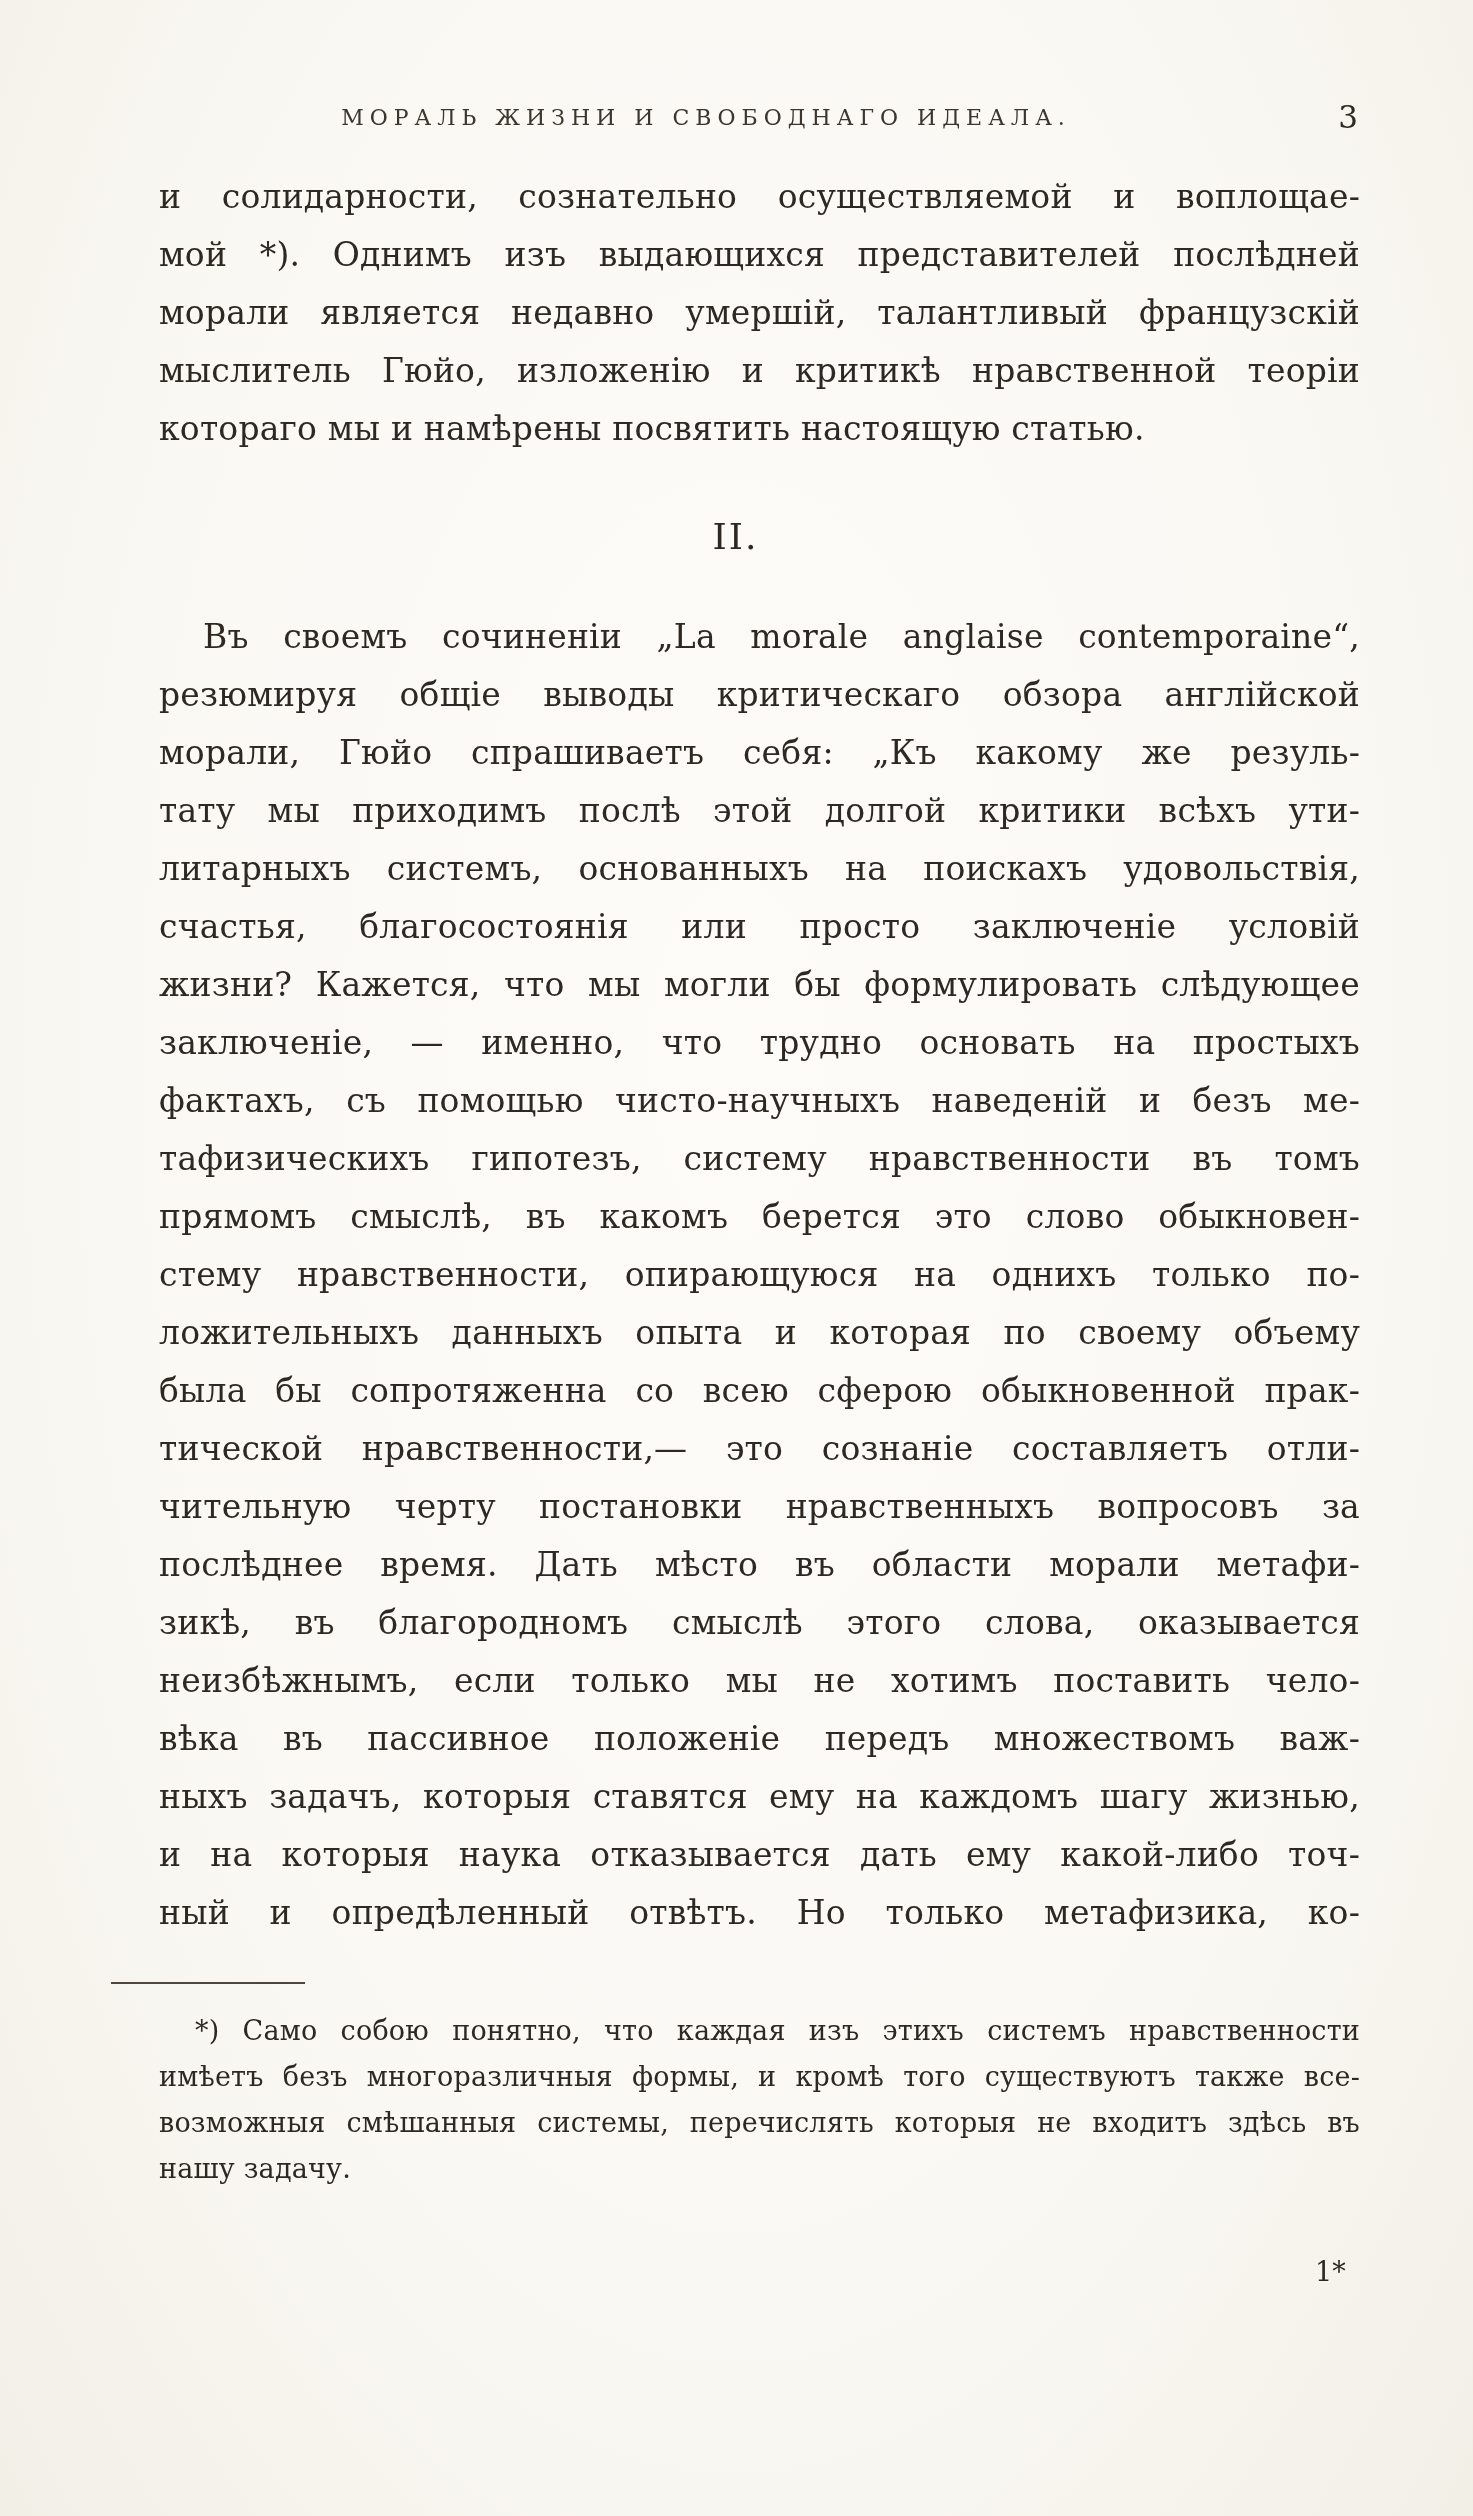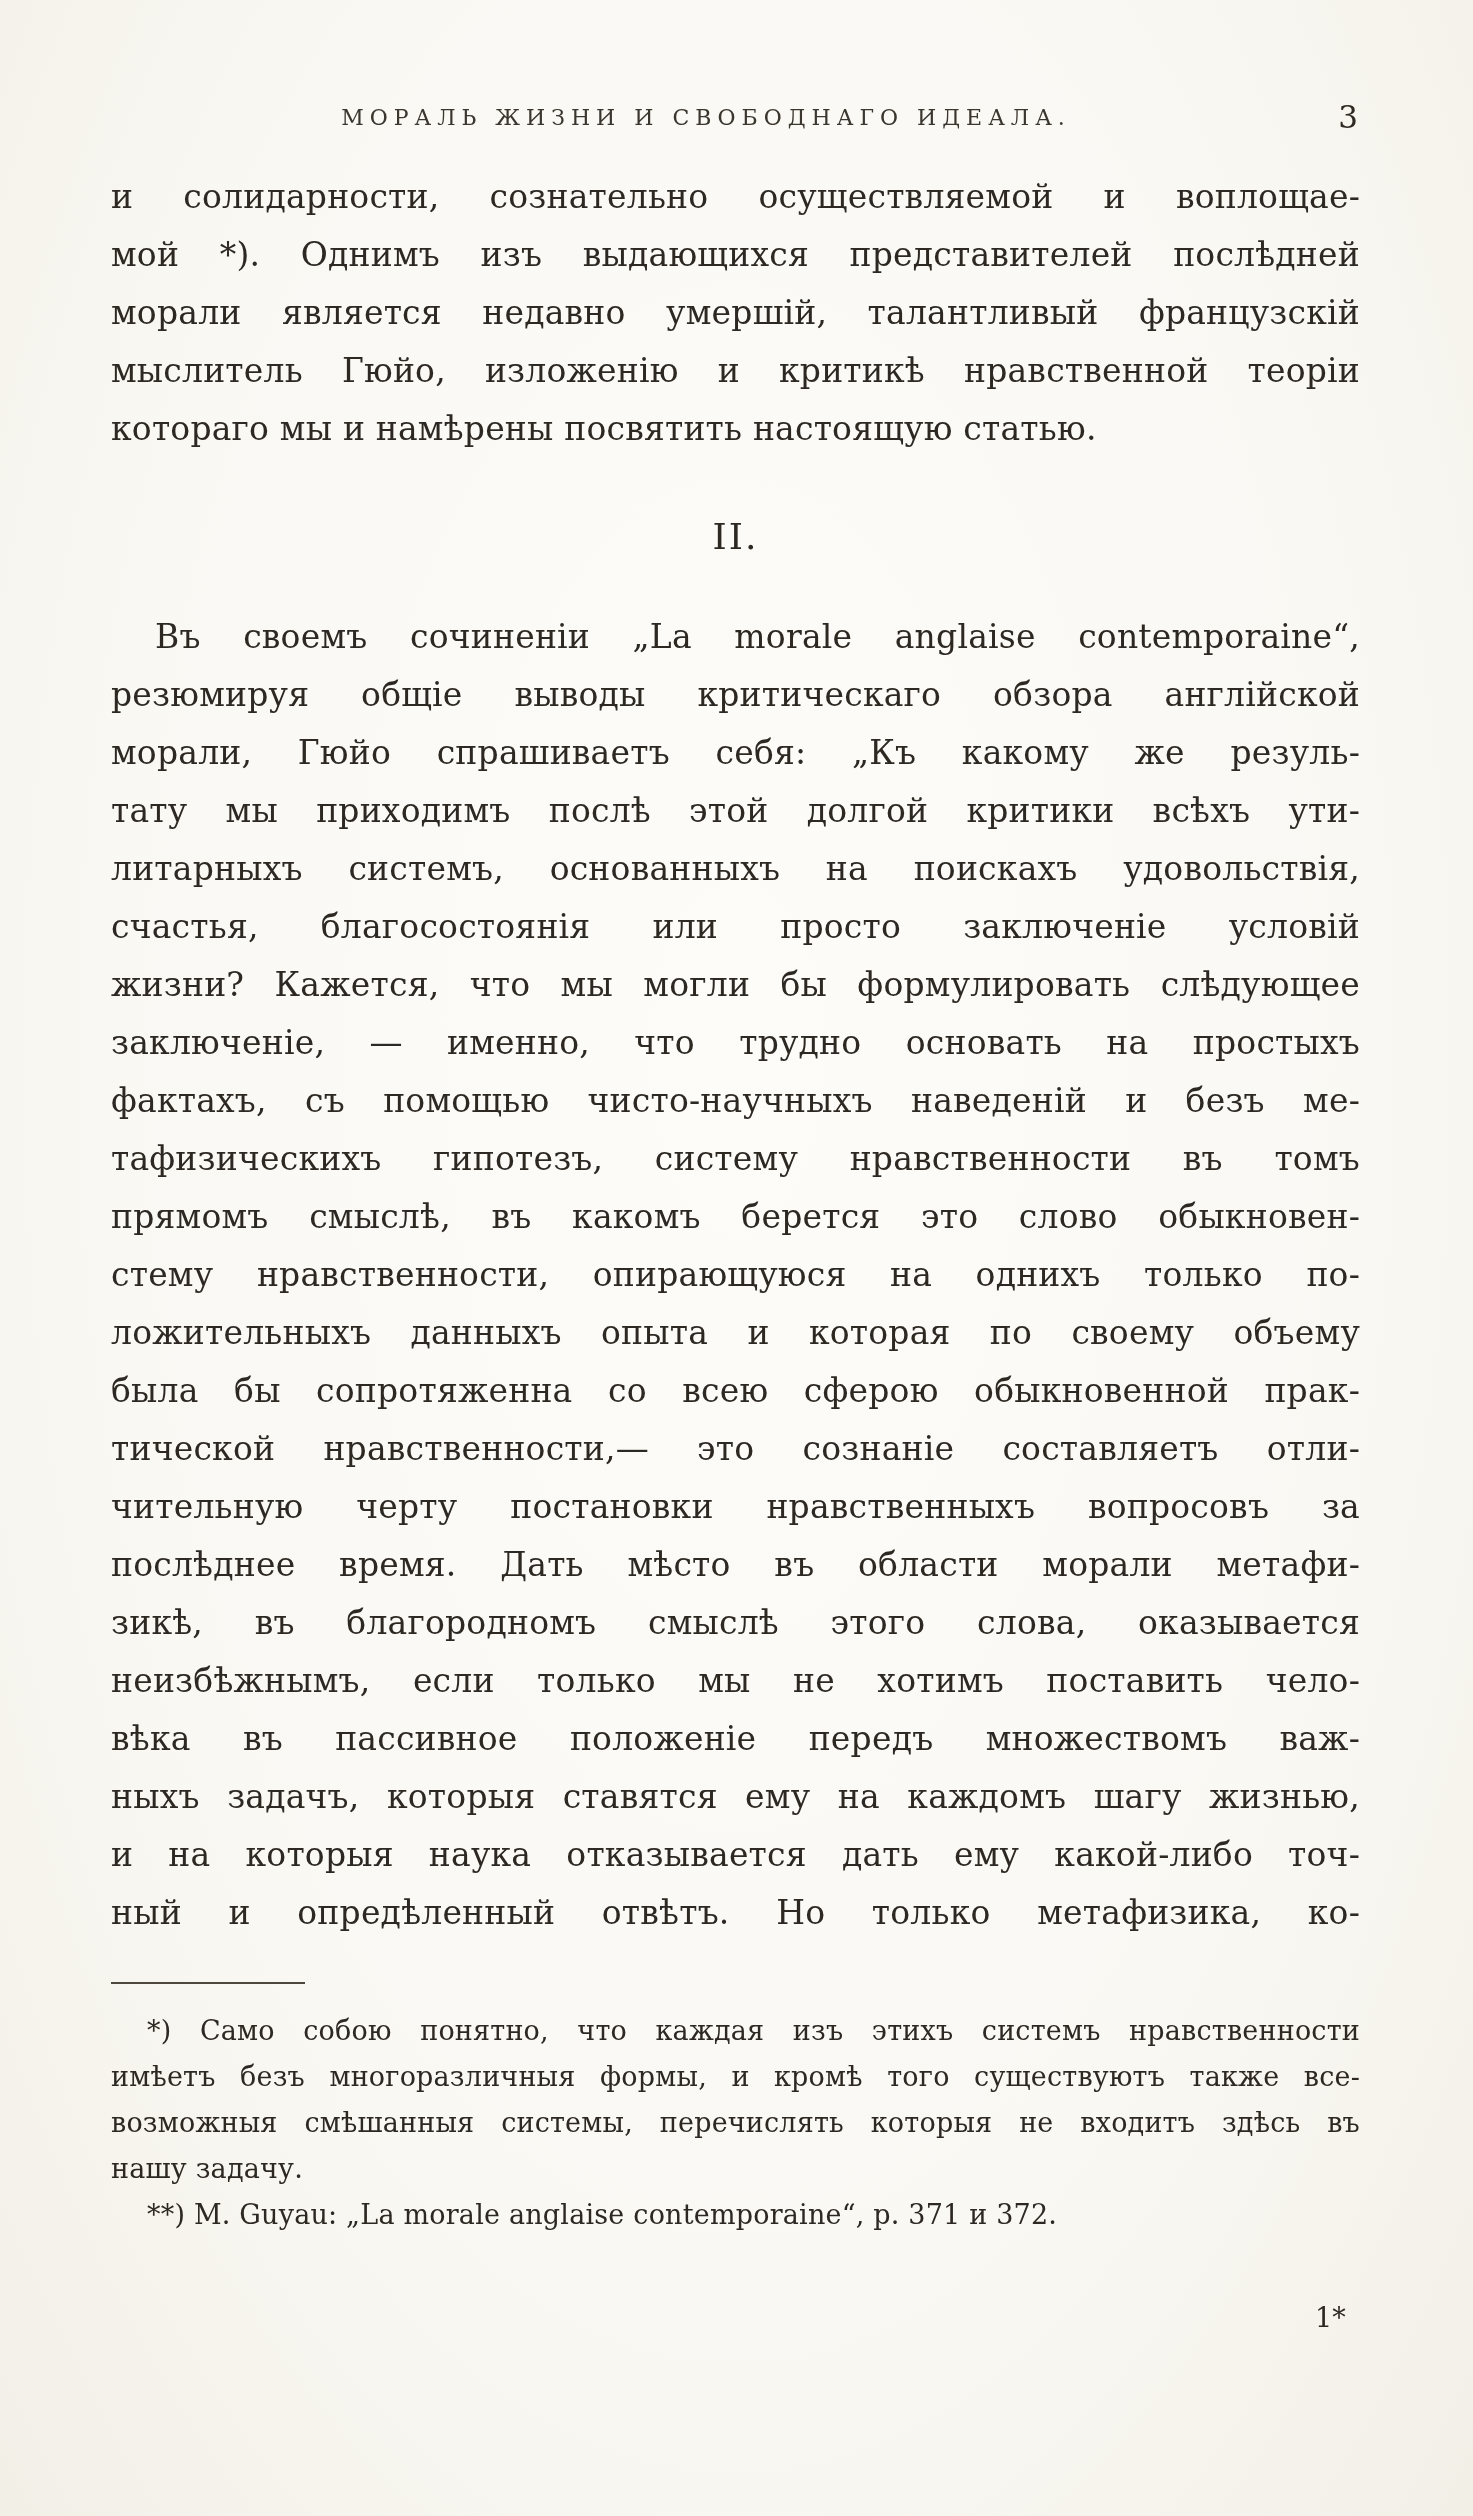--- a/index.html
+++ b/index.html
@@ -42,20 +42,21 @@
     top: 168px;
     left: 111px;
     width: 1249px;
     font-size: 33px;
     line-height: 58px;
     letter-spacing: 0.2px;
   }
   .line {
     text-align: justify;
     text-align-last: justify;
+    margin-left: 48px;
   }
   .para-end .line:last-child { text-align-last: left; }
   .indent-first .line:first-child { text-indent: 44px; }
   .section-heading {
     text-align: center;
     font-size: 36px;
     font-weight: normal;
     letter-spacing: 2px;
     margin: 50px 0 42px 0;
     color: #2d2822;
@@ -128,23 +129,20 @@
 
     <div class="footnote-rule"></div>
 
     <section class="footnotes">
       <div class="footnote para-end indent-first">
           <div class="line"><span>*) Само собою понятно, что каждая изъ этихъ системъ нравственности</span></div>
           <div class="line"><span>имѣетъ безъ многоразличныя формы, и кромѣ того существуютъ также все-</span></div>
           <div class="line"><span>возможныя </span><span class="em">смѣшанныя</span><span> системы, перечислять которыя не входитъ здѣсь въ</span></div>
           <div class="line"><span>нашу задачу.</span></div>
         </div>
-      <div class="footnote para-end indent-first">
-          <div class="line"><span>**) </span><span class="em">М. Guyau</span><span>: „La morale anglaise contemporaine“, p. 371 и 372.</span></div>
-        </div>
     </section>
 
     <div class="signature">1*</div>
 
   </main>
 
 </div>
 
 
 </body></html>

